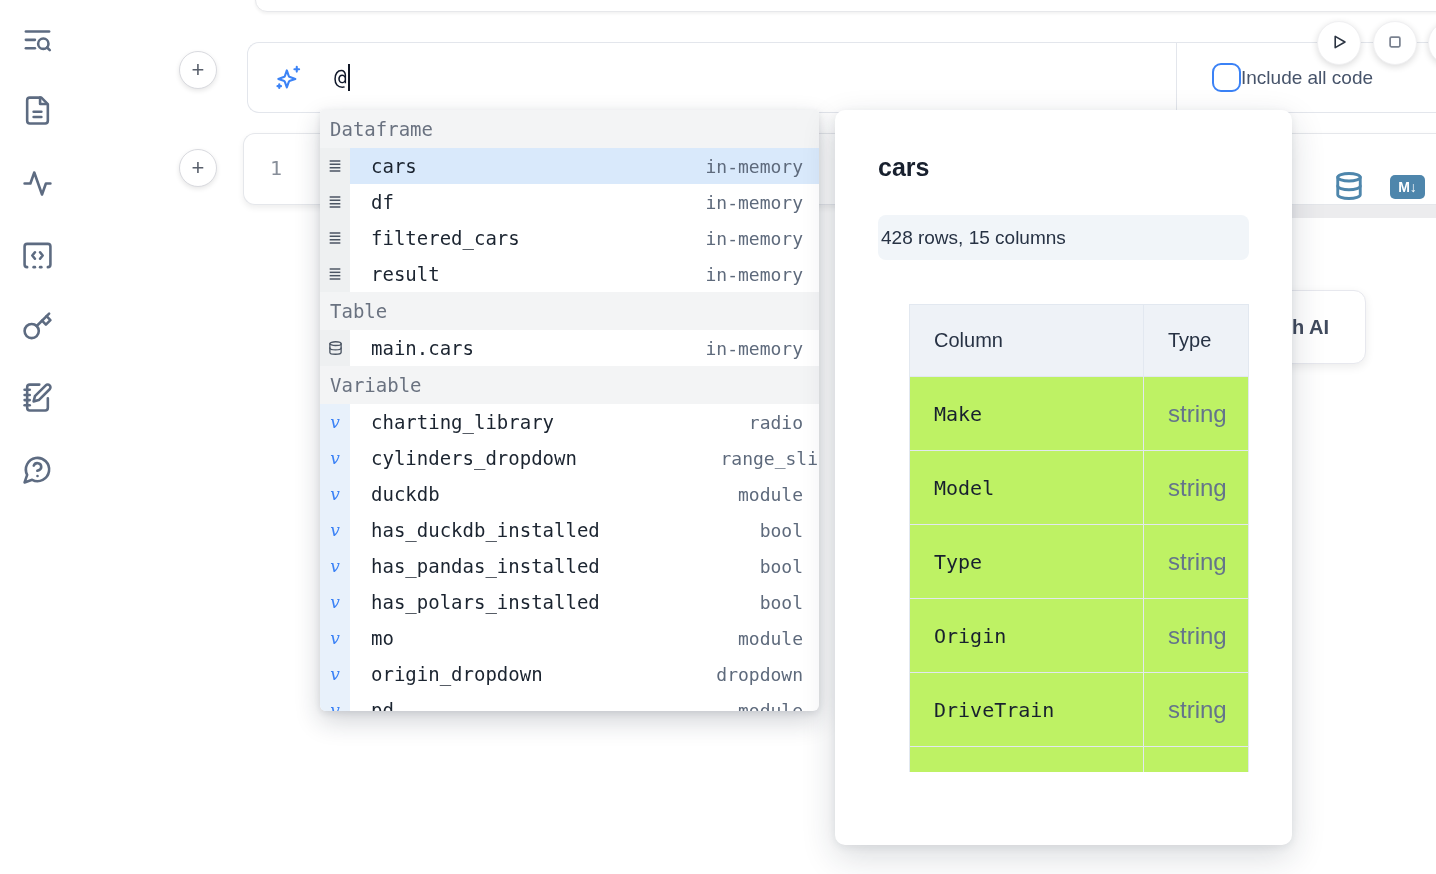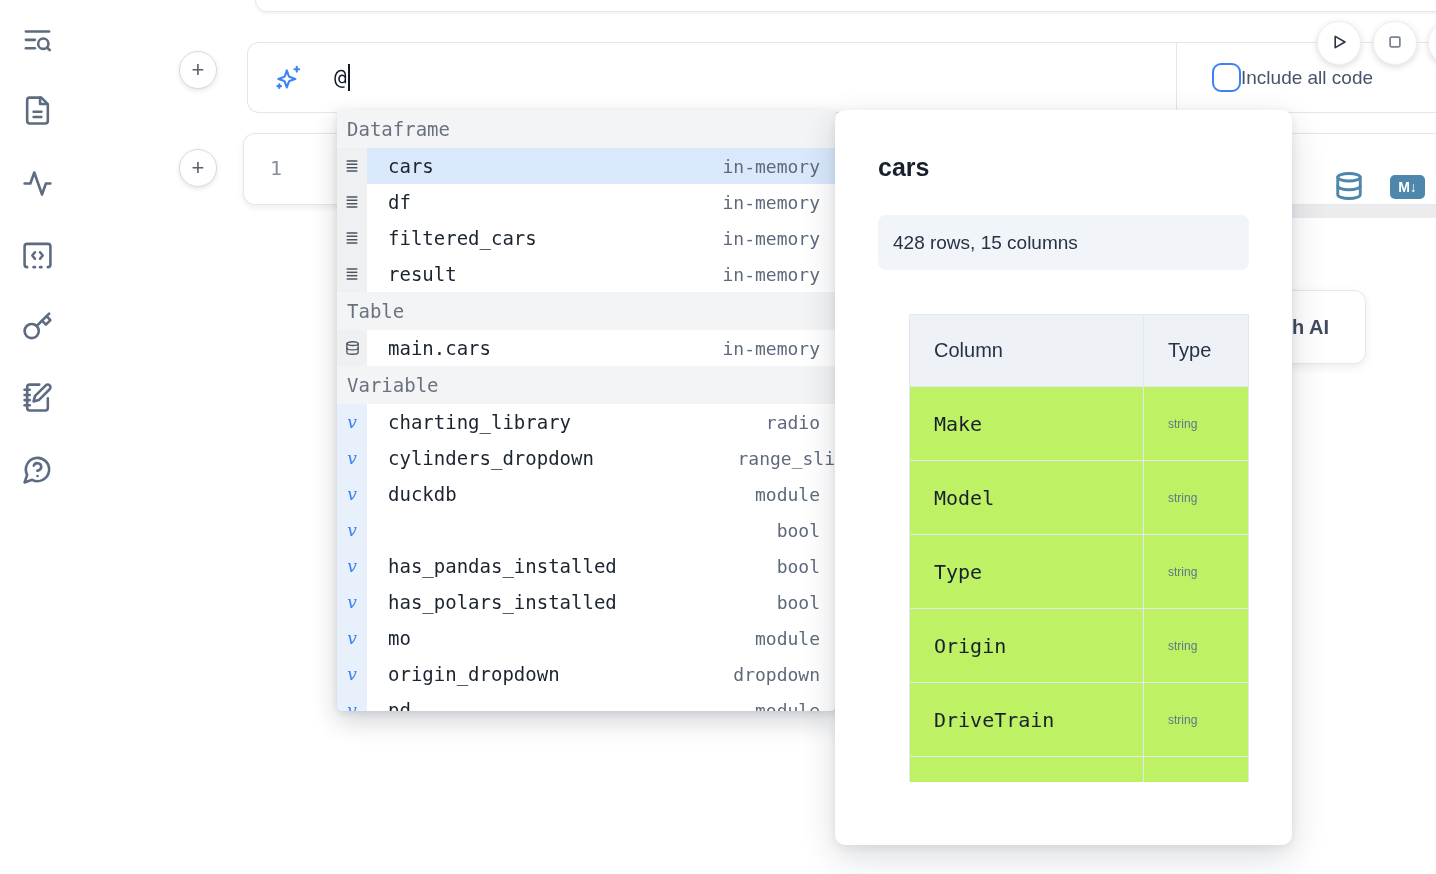--- a/index.html
+++ b/index.html
@@ -61,21 +61,21 @@
   .console-strip { position:absolute; left:900px; top:205px; width:543px; height:13px; background:#ececee; z-index:1; }
 
   
   .gen-ai-btn { position:absolute; left:1140px; top:290px; width:226px; height:74px; background:#fff;
                 border:1px solid #e7e8ee; border-radius:12px; box-shadow:0 3px 10px rgba(0,0,0,.08);
                 z-index:2; cursor:pointer; display:flex; align-items:center; justify-content:flex-end;
                 padding-right:36px; font-size:20px; font-weight:bold; color:#414b5e;
                 font-family:"Liberation Sans",sans-serif; white-space:nowrap; overflow:hidden; }
 
   
-  .dropdown { position:absolute; left:337px; top:110px; width:499px; height:601px; background:#fff;
+  .dropdown { position:absolute; left:320px; top:110px; width:499px; height:601px; background:#fff;
               border-radius:3px 3px 6px 6px; box-shadow:0 10px 26px rgba(25,35,55,.20), 0 2px 6px rgba(25,35,55,.10);
               overflow:hidden; z-index:10; font-family:"DejaVu Sans Mono","Liberation Mono",monospace; }
   .dd-header { height:38px; background:#f3f4f5; color:#6a7280; font-size:19px;
                display:flex; align-items:center; padding-left:10px; }
   .dd-row { height:36px; display:flex; align-items:stretch; cursor:pointer; }
   .dd-gutter { flex:0 0 30px; display:flex; align-items:center; justify-content:center; }
   .dd-gutter.gray { background:#eef0f1; color:#4b5563; }
   .dd-gutter.blue { background:#e8f1fb; color:#3b82f6; }
   .dd-var-glyph { font-family:"DejaVu Serif",serif; font-style:italic; font-size:17px; color:#3b82f6; }
   .dd-main { flex:1 1 auto; display:flex; align-items:center; padding:0 16px 0 21px; min-width:0; }
@@ -85,29 +85,29 @@
   .dd-type.overflow { margin-right:-15px; }
   .dd-rows-icon { width:16px; height:16px; }
   .dd-db-icon { width:15px; height:16px; }
 
   
   .panel { position:absolute; left:835px; top:110px; width:457px; height:735px; background:#fff;
            border-radius:10px; box-shadow:0 12px 34px rgba(25,35,55,.16), 0 2px 8px rgba(25,35,55,.08);
            z-index:20; padding:0 43px; overflow:hidden; }
   .panel-title { margin-top:43px; font-size:25px; font-weight:bold; color:#18202e; }
   .panel-source { margin-top:13px; font-size:18px; color:#6b7a90; }
-  .panel-pill { margin-top:33px; height:55px; background:#f1f5f9; border-radius:8px;
-                display:flex; align-items:center; padding-left:15px; font-size:19px; color:#273244; }
+  .panel-pill { margin-top:33px; height:45px; background:#f1f5f9; border-radius:8px;
+                display:flex; align-items:center; padding-left:3px; font-size:19px; color:#273244; }
   .panel-table-wrap { margin-top:44px; height:468px; overflow:hidden;padding-left:31px; }
   table.schema { width:100%; border-collapse:collapse; }
   table.schema th, table.schema td { border:1px solid #e2e8f0; text-align:left; }
   table.schema th { height:72px; background:#eef2f7; font-weight:normal; font-size:20px; color:#273244; padding-left:24px; }
   table.schema td { height:74px; background:#bef264; padding-left:24px; }
   td.col-name { font-family:"DejaVu Sans Mono","Liberation Mono",monospace; font-size:20px; color:#18202e; }
-  td.col-type { font-size:12px; color:#64748b; }
+  td.col-type { font-size:24px; color:#64748b; }
   th.w1, td.w1 { width:234px; }
 </style>
 </head>
 <body>
 
 <div class="stage">
 
   <div class="sidebar">
     <button class="side-btn" style="top:23px">
       <svg viewBox="0 0 24 24" fill="none" stroke="currentColor" stroke-width="2" stroke-linecap="round" stroke-linejoin="round">
@@ -330,20 +330,21 @@
       <span class="dd-main">
         <span class="dd-name">duckdb</span>
         <span class="dd-type">module</span>
       </span>
     </div>
     <div class="dd-row">
       <span class="dd-gutter blue">
           <span class="dd-var-glyph">v</span>
         </span>
       <span class="dd-main">
+        <span class="dd-name">has_duckdb_installed</span>
         <span class="dd-type">bool</span>
       </span>
     </div>
     <div class="dd-row">
       <span class="dd-gutter blue">
           <span class="dd-var-glyph">v</span>
         </span>
       <span class="dd-main">
         <span class="dd-name">has_pandas_installed</span>
         <span class="dd-type">bool</span>

